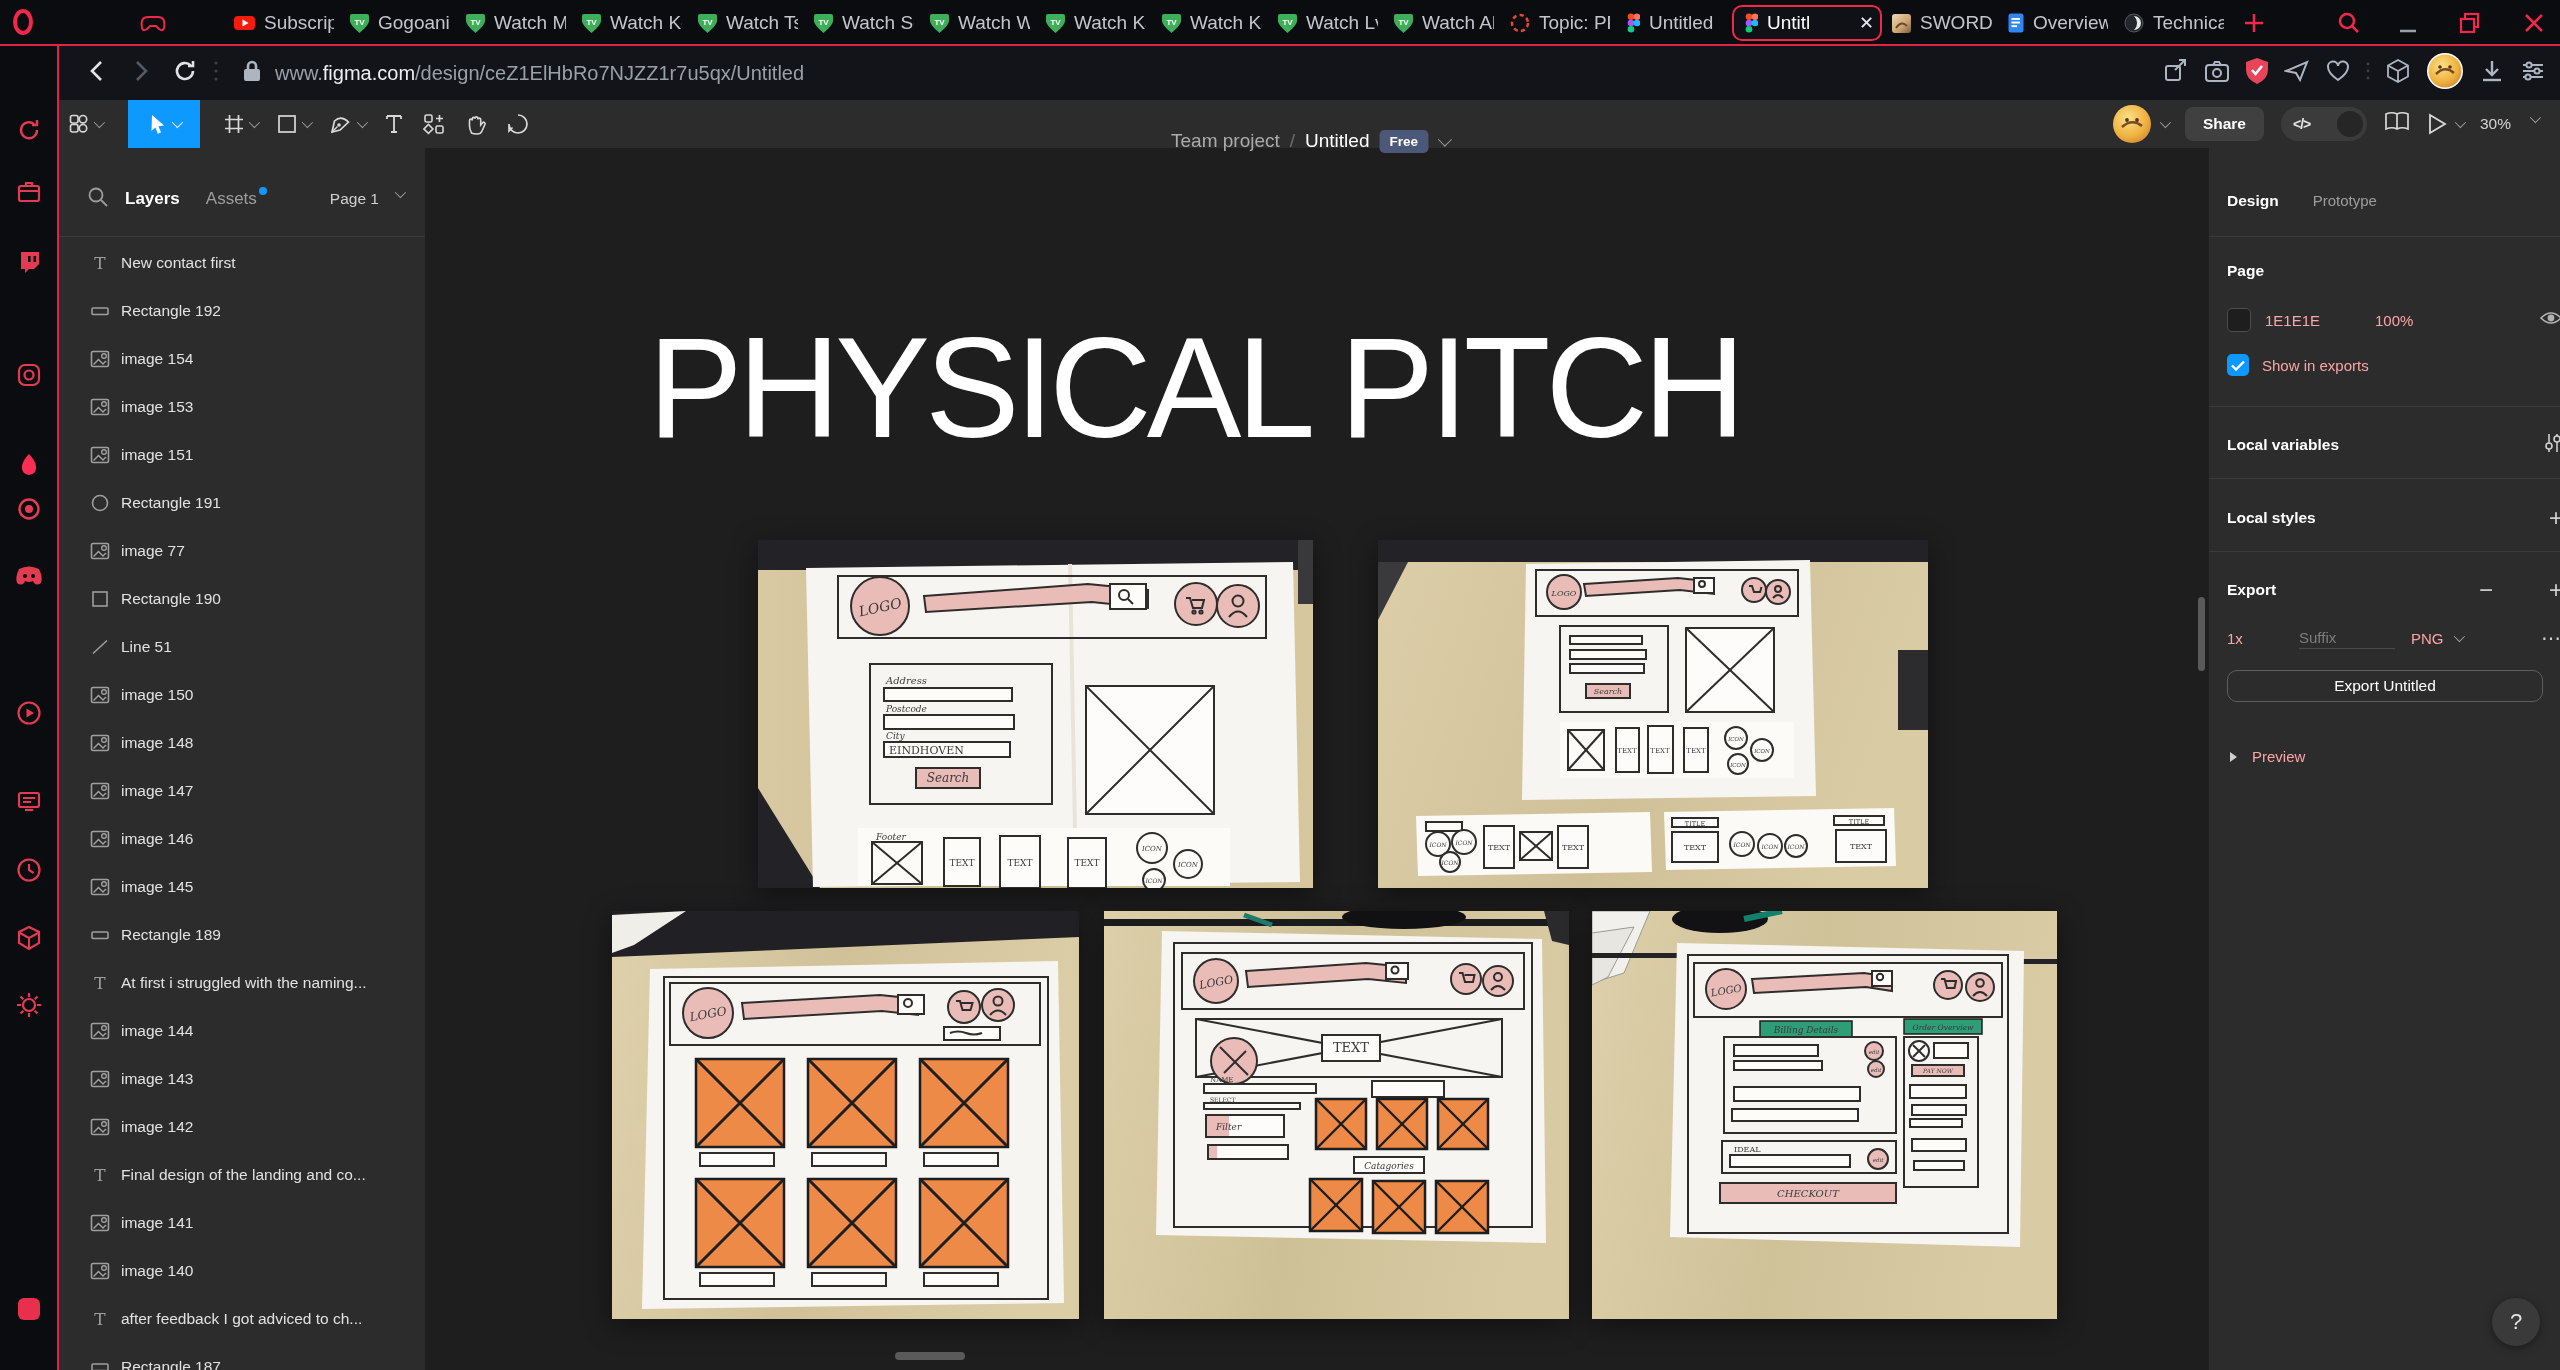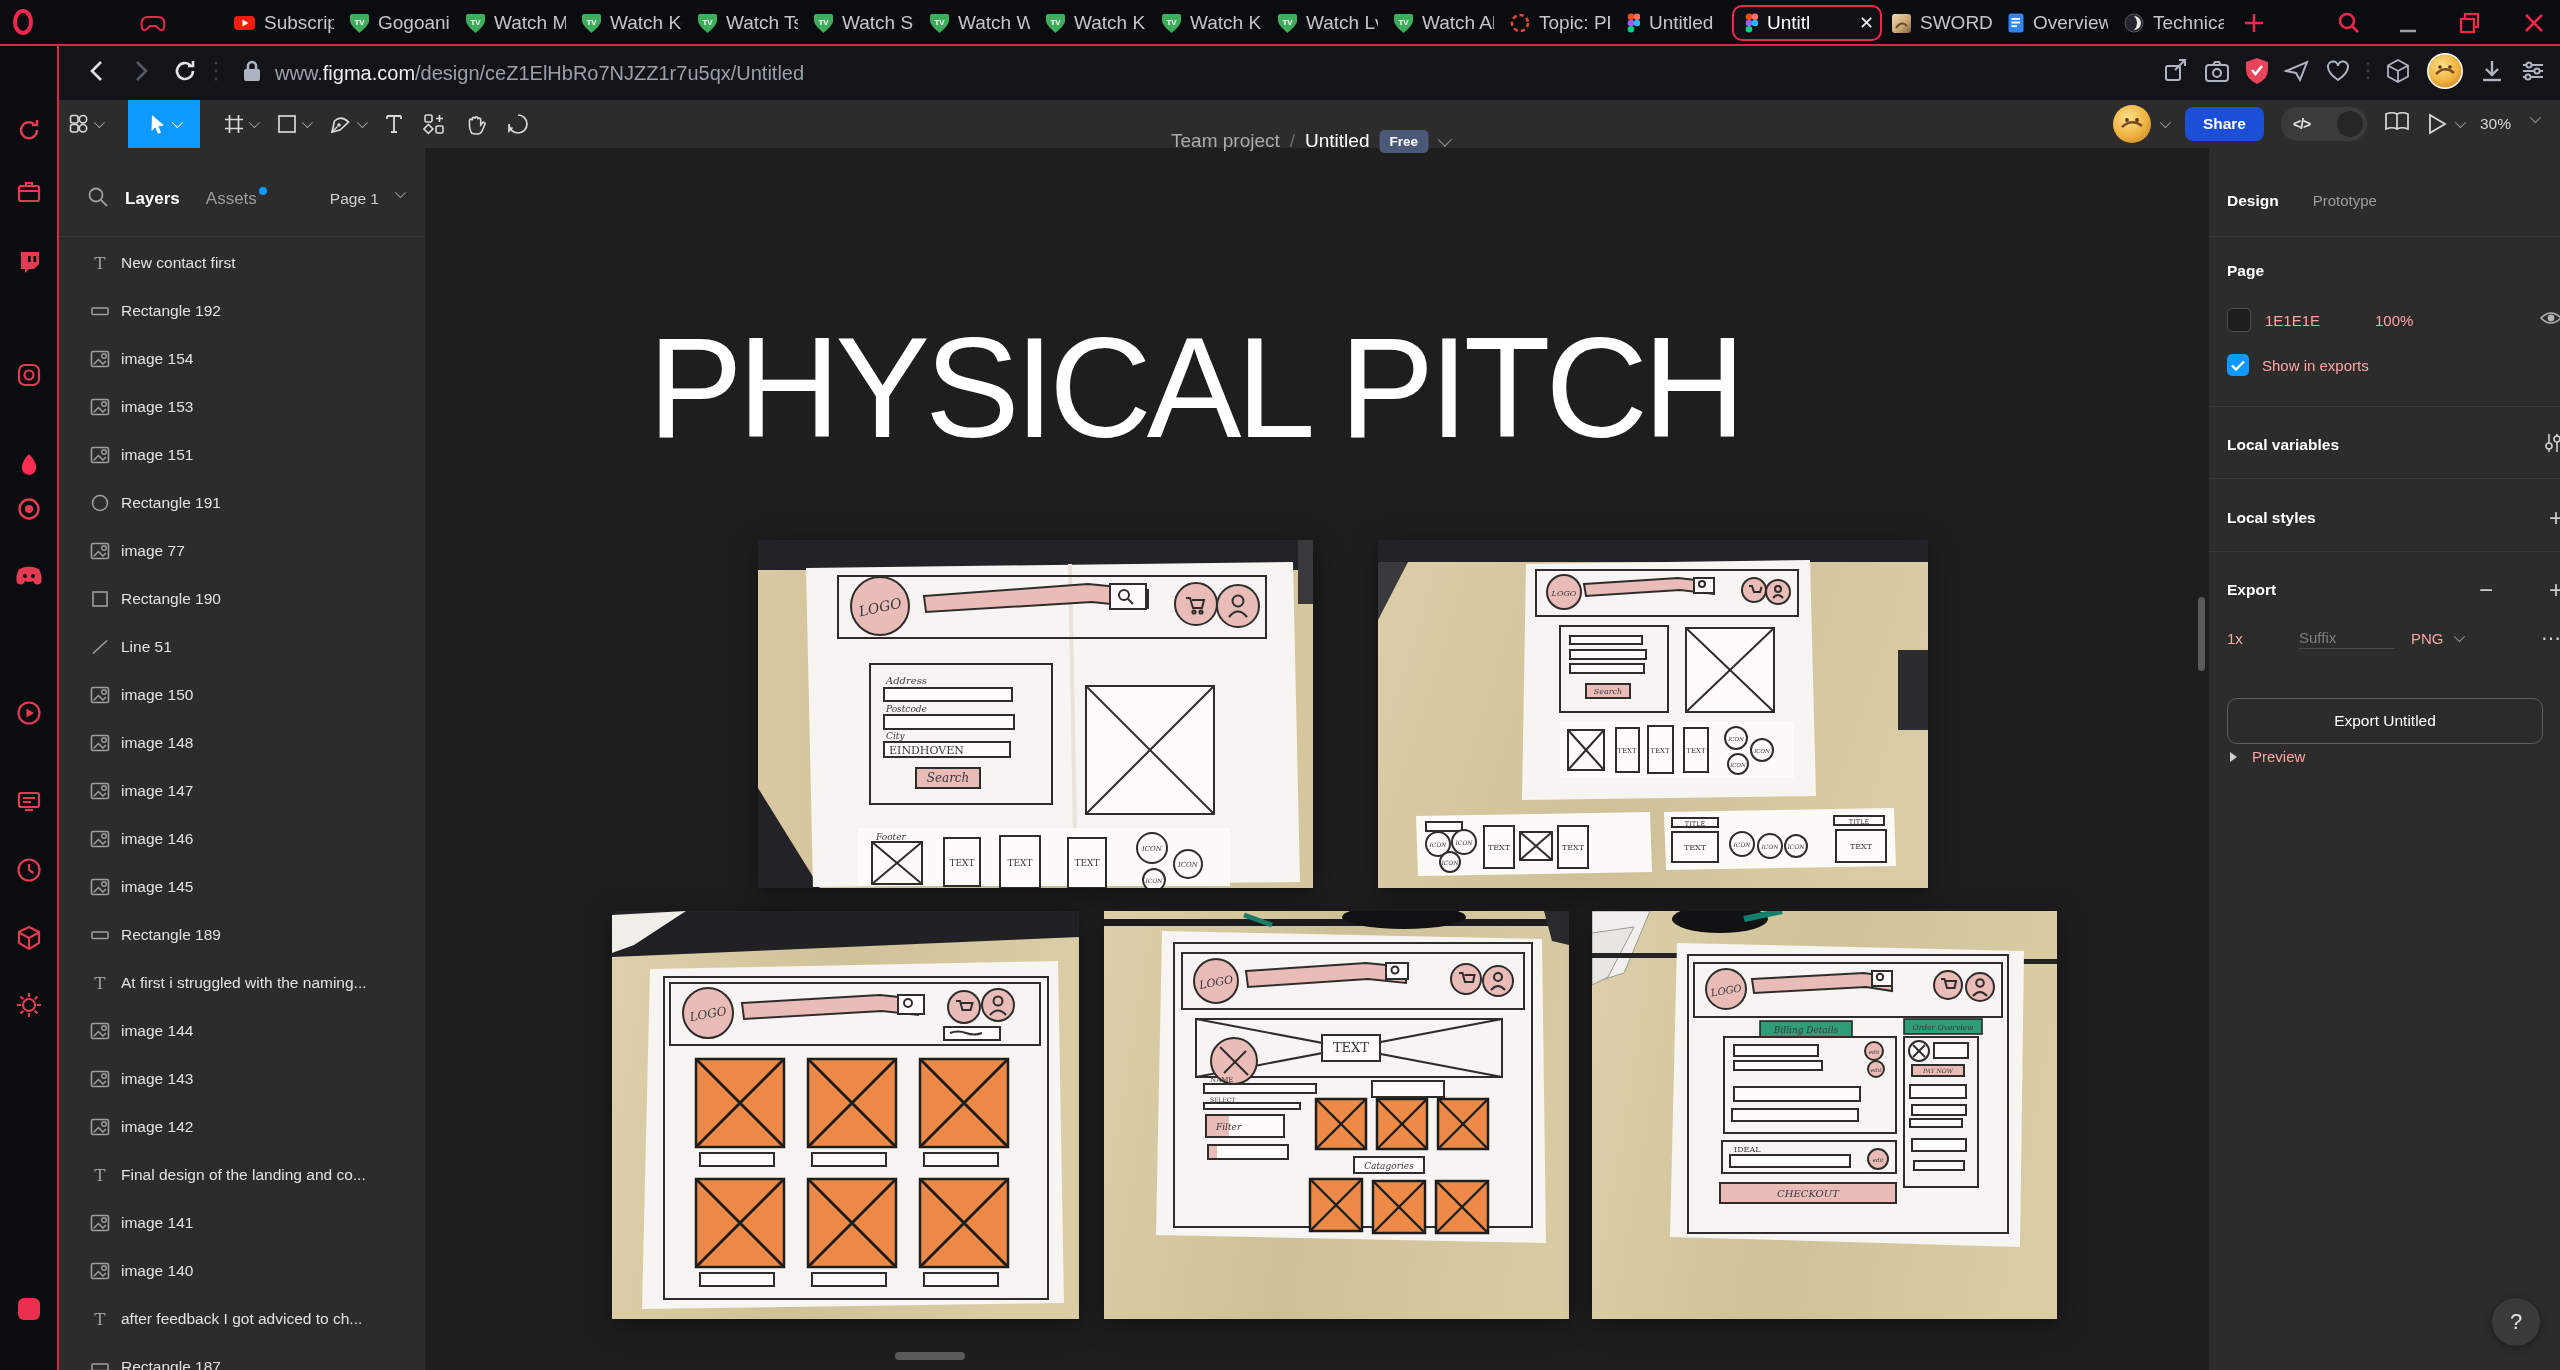--- a/index.html
+++ b/index.html
@@ -28,21 +28,21 @@
   .ftoolbar{position:absolute;left:59px;top:100px;width:2501px;height:48px;background:#2c2c2c;z-index:2;}
   .tools{position:absolute;left:0;top:0;height:48px;display:flex;align-items:center;}
   .toolbtn{height:48px;display:flex;align-items:center;justify-content:center;gap:5px;padding:0 10px;}
   .toolbtn.blue{background:#0d99ff;width:72px;box-sizing:border-box;}
   .tcenter{position:absolute;left:50%;top:17px;transform:translateX(-50%);height:48px;display:flex;align-items:center;gap:10px;white-space:nowrap;}
   .tcenter .proj{color:#ababab;font-size:19px;}
   .tcenter .sep{color:#6d6d6d;font-size:19px;}
   .tcenter .file{color:#fff;font-size:19px;}
   .badge{background:#4b5877;color:#fff;font-size:13.5px;font-weight:bold;padding:4px 10px;border-radius:5px;}
   .tright{position:absolute;right:0;top:0;height:48px;display:flex;align-items:center;gap:17px;padding-right:22px;}
-  .share-btn{background:#1d4ed8;color:#fff;font-size:15.5px;font-weight:600;border-radius:8px;height:34px;padding:0 18px;display:flex;align-items:center;}
+  .share-btn{background:#404040;color:#fff;font-size:15.5px;font-weight:600;border-radius:8px;height:34px;padding:0 18px;display:flex;align-items:center;}
   .devpill{width:86px;height:34px;border-radius:17px;background:#3b3b3b;display:flex;align-items:center;position:relative;}
   .devpill .code{color:#e8e8e8;font-size:14px;font-weight:bold;margin-left:12px;letter-spacing:-1px;}
   .devpill .knob{position:absolute;right:4px;top:4px;width:26px;height:26px;border-radius:50%;background:#262626;}
   .ztext{color:#d5d5d5;font-size:15.5px;}
   .chev{display:inline-block;width:9px;height:9px;border-right:1.6px solid #9a9a9a;border-bottom:1.6px solid #9a9a9a;transform:rotate(45deg) translateY(-2px);}
   .chev.sm{width:7px;height:7px;}
   
   .lpanel{position:absolute;left:59px;top:148px;width:367px;height:1222px;background:#2c2c2c;z-index:1;overflow:hidden;border-right:1px solid #1f1f1f;box-sizing:border-box;}
   .lhead{height:88px;display:flex;align-items:center;padding:14px 22px 0 28px;box-sizing:border-box;gap:0;}
   .lhead .ltab1{color:#fff;font-size:17px;font-weight:600;margin-left:16px;}
@@ -61,22 +61,22 @@
   .vscroll{position:absolute;left:1772px;top:449px;width:7px;height:74px;border-radius:4px;background:#5a5a5a;}
   
   .rpanel{position:absolute;left:2208px;top:148px;width:352px;height:1222px;background:#2c2c2c;border-left:1px solid #1f1f1f;box-sizing:border-box;}
   .rrow{position:absolute;left:0;width:352px;}
   .rdiv{position:absolute;left:0;width:352px;height:1px;background:#3a3a3a;}
   .rlabel{color:#fff;font-size:15.5px;font-weight:600;}
   .rtext{color:#fca5a5;font-size:15px;}
   .rgray{color:#9d9d9d;}
   .swatch{width:24px;height:24px;border-radius:5px;background:#1e1e1e;border:1px solid #4d4d4d;box-sizing:border-box;}
   .cbx{width:22px;height:22px;border-radius:5px;background:#0d99ff;display:flex;align-items:center;justify-content:center;}
-  .exp-btn{position:absolute;left:18px;top:522px;width:316px;height:46px;border:1px solid #5e5e5e;border-radius:10px;
-     display:flex;align-items:center;justify-content:center;color:#fff;font-size:15.5px;font-weight:500;box-sizing:border-box;margin-top:28px;}
+  .exp-btn{position:absolute;left:18px;top:522px;width:316px;height:32px;border:1px solid #5e5e5e;border-radius:10px;
+     display:flex;align-items:center;justify-content:center;color:#fff;font-size:15.5px;font-weight:500;box-sizing:border-box;}
   .suffix{background:transparent;border:none;outline:none;border-bottom:1px solid #4a4a4a;color:#cfcfcf;width:96px;font-size:15px;font-family:"Liberation Sans",sans-serif;padding:2px 0;}
   .suffix::placeholder{color:#7d7d7d;}
   .help-btn{position:absolute;left:2492px;top:1298px;width:48px;height:48px;border-radius:50%;background:#3a3a3a;z-index:5;
      display:flex;align-items:center;justify-content:center;color:#e3e3e3;font-size:22px;box-shadow:0 2px 8px rgba(0,0,0,.4);}
   
   .sk{fill:none;stroke:#2e2d2b;stroke-width:2;}
   .skf{fill:#fdfcfa;stroke:#2e2d2b;stroke-width:2;}
   .pk{fill:#e9bcb8;stroke:#2e2d2b;stroke-width:2;}
   .og{fill:#ee8a48;stroke:#1e1e1e;stroke-width:2.5;}
   .grn{fill:#2f9d77;stroke:#1e1e1e;stroke-width:1.5;}

